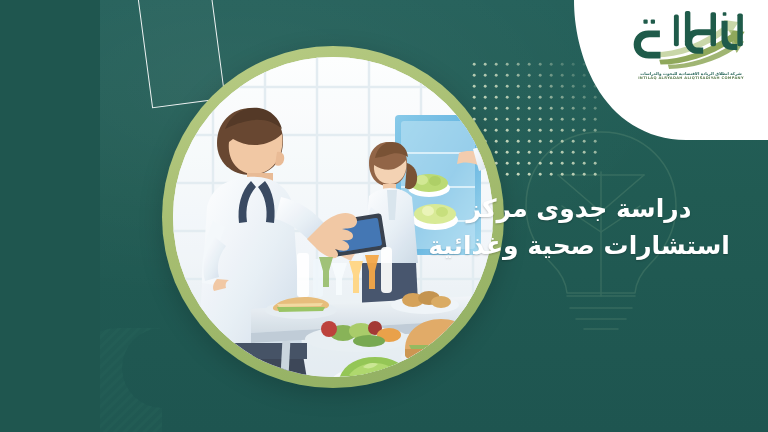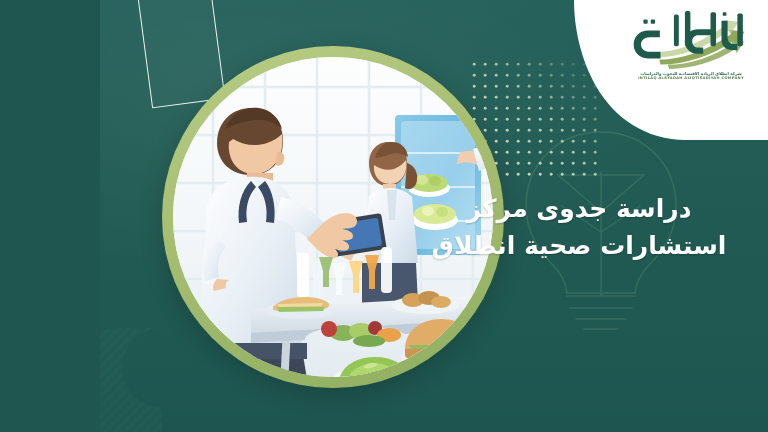--- a/index.html
+++ b/index.html
@@ -411,16 +411,16 @@
           <circle cx="312" cy="290" r="9" fill="#4a2a1c"></circle>
         </g>
 
         <rect width="320" height="320" fill="#ffffff" opacity=".07"></rect>
       </svg>
     </div>
   </div>
 
   <div class="headline">
     <div class="line">دراسة جدوى مركز</div>
-    <div class="line">استشارات صحية انطلاق</div>
+    <div class="line">استشارات صحية وغذائية</div>
   </div>
 
 </div>
 
 </body></html>

